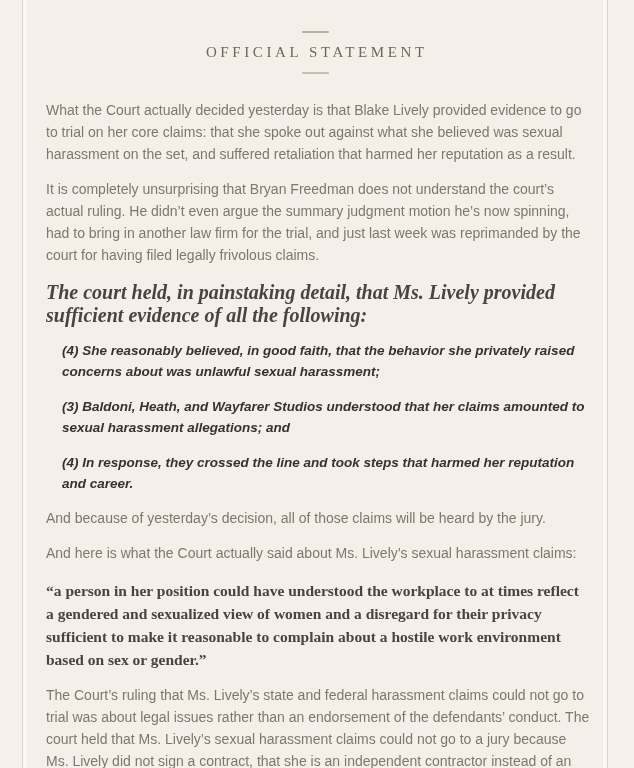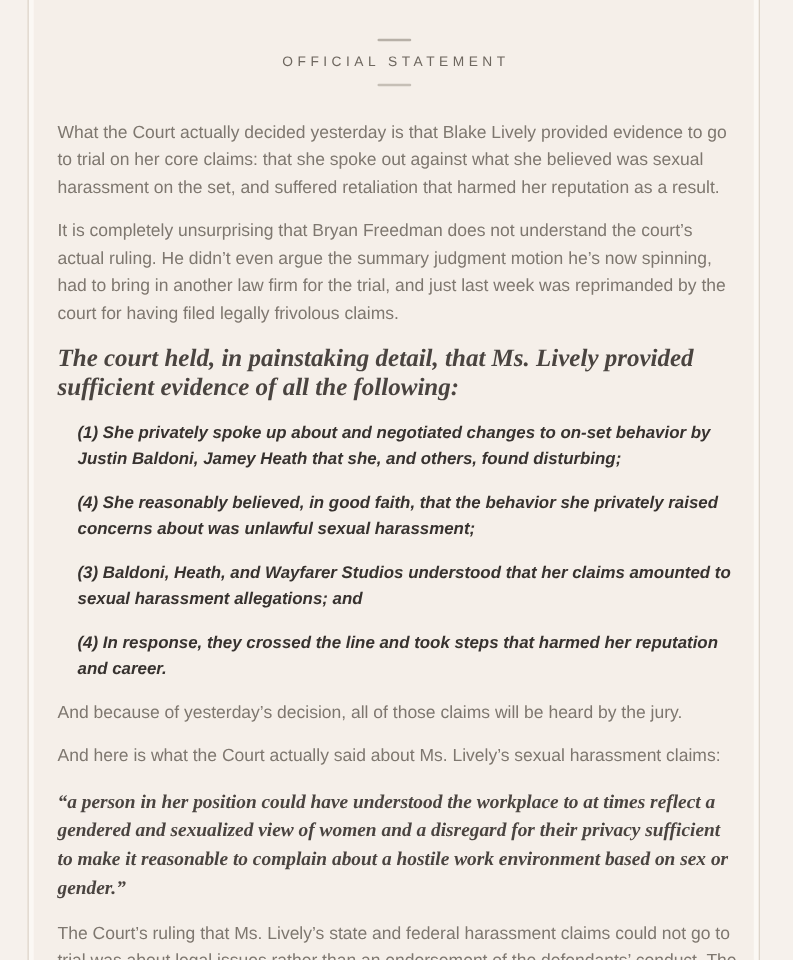--- a/index.html
+++ b/index.html
@@ -44,24 +44,25 @@
     height:2px;
     background:var(--divider);
     margin:0 auto;
     border-radius:1px;
   }
   .divider.bottom{
     background:var(--divider-light);
   }
   .eyebrow{
     margin-top:11px;
-    font-size:11px;
+    font-size:15px;
     letter-spacing:3.6px;
     color:var(--eyebrow-text);
     text-indent:3.6px; 
+    font-family:Liberation Serif, serif;
   }
   .page-title{
     margin-top:7px;
     font-family:"Liberation Serif", serif;
     font-style:italic;
     font-weight:400;
     font-size:21px;
     color:var(--title-text);
   }
   .card-header .divider.bottom{
@@ -92,21 +93,20 @@
     font-weight:700;
     font-style:italic;
     font-size:13.5px;
     line-height:21px;
     color:var(--list-item-text);
     margin-top:14px;
   }
   .para.quote{
     font-family:"Liberation Serif", serif;
     font-weight:700;
-    font-style:italic;
     font-size:15.5px;
     line-height:23px;
     color:var(--serif-bold-text);
     margin-top:15px;
   }
 </style>
 </head>
 <body>
 
 <div class="statement-card">
@@ -119,21 +119,20 @@
 
   <div class="card-body">
 
     <p class="para">What the Court actually decided yesterday is that Blake Lively provided evidence to go to trial on her core claims: that she spoke out against what she believed was sexual harassment on the set, and suffered retaliation that harmed her reputation as a result.</p>
 
     <p class="para">It is completely unsurprising that Bryan Freedman does not understand the court’s actual ruling. He didn’t even argue the summary judgment motion he’s now spinning, had to bring in another law firm for the trial, and just last week was reprimanded by the court for having filed legally frivolous claims.</p>
 
     <p class="para serif-bold">The court held, in painstaking detail, that Ms. Lively provided sufficient evidence of all the following:</p>
 
     <div class="numbered-list">
-      <p class="para list-item">(1) She privately spoke up about and negotiated changes to on-set behavior by Justin Baldoni, Jamey Heath that she, and others, found disturbing;</p>
       <p class="para list-item">(4) She reasonably believed, in good faith, that the behavior she privately raised concerns about was unlawful sexual harassment;</p>
       <p class="para list-item">(3) Baldoni, Heath, and Wayfarer Studios understood that her claims amounted to sexual harassment allegations; and</p>
       <p class="para list-item">(4) In response, they crossed the line and took steps that harmed her reputation and career.</p>
     </div>
 
     <p class="para">And because of yesterday’s decision, all of those claims will be heard by the jury.</p>
 
     <p class="para">And here is what the Court actually said about Ms. Lively’s sexual harassment claims:</p>
 
     <p class="para quote">“a person in her position could have understood the workplace to at times reflect a gendered and sexualized view of women and a disregard for their privacy sufficient to make it reasonable to complain about a hostile work environment based on sex or gender.”</p>

